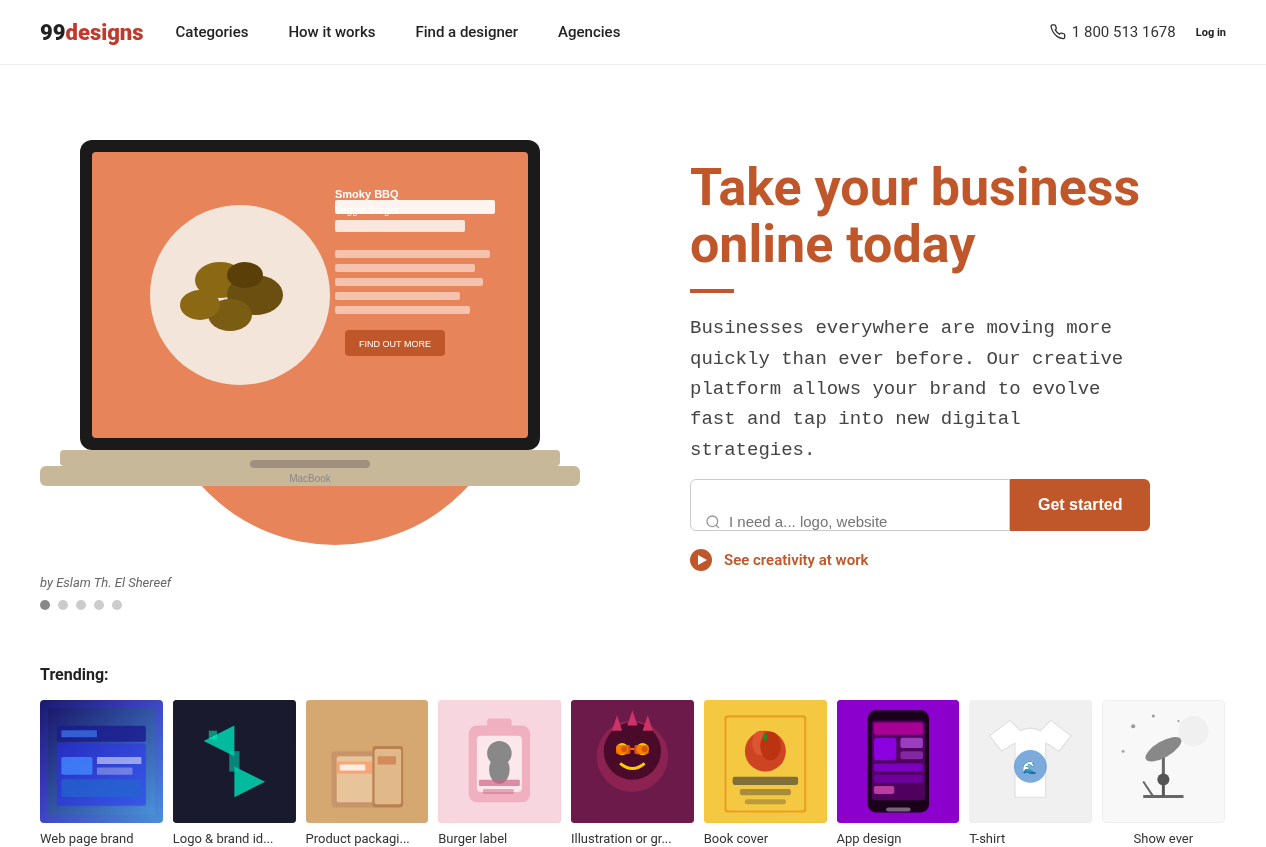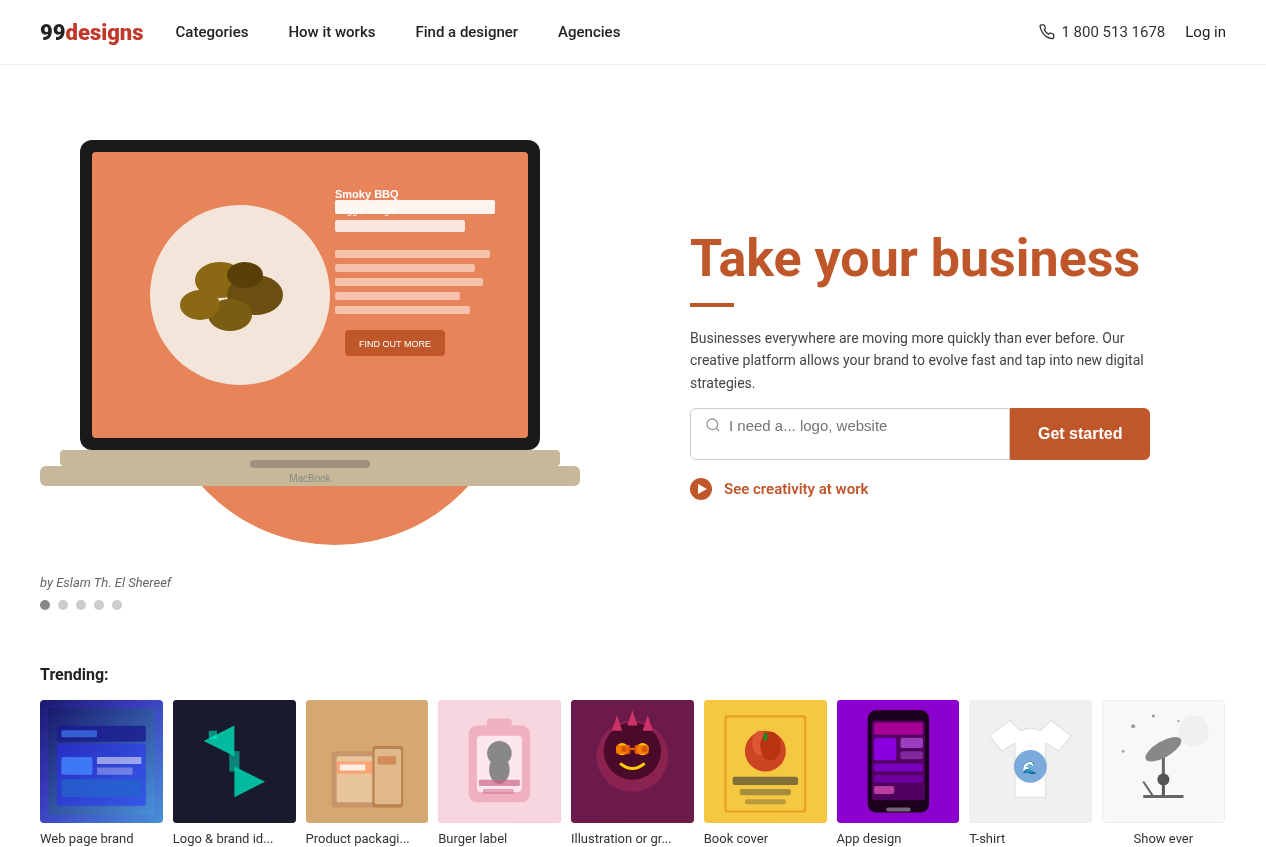--- a/index.html
+++ b/index.html
@@ -47,22 +47,22 @@
       gap: 20px;
     }
     .phone-area {
       display: flex;
       align-items: center;
       gap: 6px;
       font-size: 15px;
       color: #333;
     }
     .login-btn {
-      font-size: 15px;
-      font-weight: 400;
+      font-size: 11px;
+      font-weight: 700;
       color: #222;
       text-decoration: none;
     }
 
     
     .hero {
       display: flex;
       align-items: center;
       padding: 40px 40px 20px 40px;
       min-height: 580px;
@@ -126,37 +126,38 @@
       line-height: 1.1;
       margin-bottom: 16px;
     }
     .hero-divider {
       width: 44px;
       height: 4px;
       background: #c0572b;
       margin-bottom: 20px;
     }
     .hero-desc {
-      font-size: 14px;
+      font-size: 19px;
       color: #444;
       line-height: 1.6;
       max-width: 460px;
       margin-bottom: 14px;
+      font-family: Liberation Mono, monospace;
     }
     .search-row {
       display: flex;
       gap: 0;
       margin-bottom: 18px;
     }
     .search-box {
       display: flex;
-      align-items: flex-start;
+      align-items: flex-end;
       border: 1.5px solid #ccc;
       border-radius: 6px 0 0 6px;
-      padding: 8px 14px;
+      padding: 0 14px;
       width: 320px;
       height: 52px;
       background: #fff;
       gap: 8px;
     }
     .search-icon-svg {
       color: #999;
       flex-shrink: 0;
     }
     .search-input {
@@ -331,20 +332,21 @@
       <div class="dot"></div>
       <div class="dot"></div>
       <div class="dot"></div>
       <div class="dot"></div>
     </div>
   </div>
 
   <div class="hero-right">
     <h1 class="hero-title">
       <span>Take your business</span><br>
+      <span>online today</span>
     </h1>
     <div class="hero-divider"></div>
     <p class="hero-desc">Businesses everywhere are moving more quickly than ever before. Our creative platform allows your brand to evolve fast and tap into new digital strategies.</p>
 
     <div class="search-row">
       <div class="search-box">
         <svg class="search-icon-svg" width="16" height="16" viewBox="0 0 24 24" fill="none" stroke="#999" stroke-width="2">
           <circle cx="11" cy="11" r="8"></circle>
           <line x1="21" y1="21" x2="16.65" y2="16.65"></line>
         </svg>

